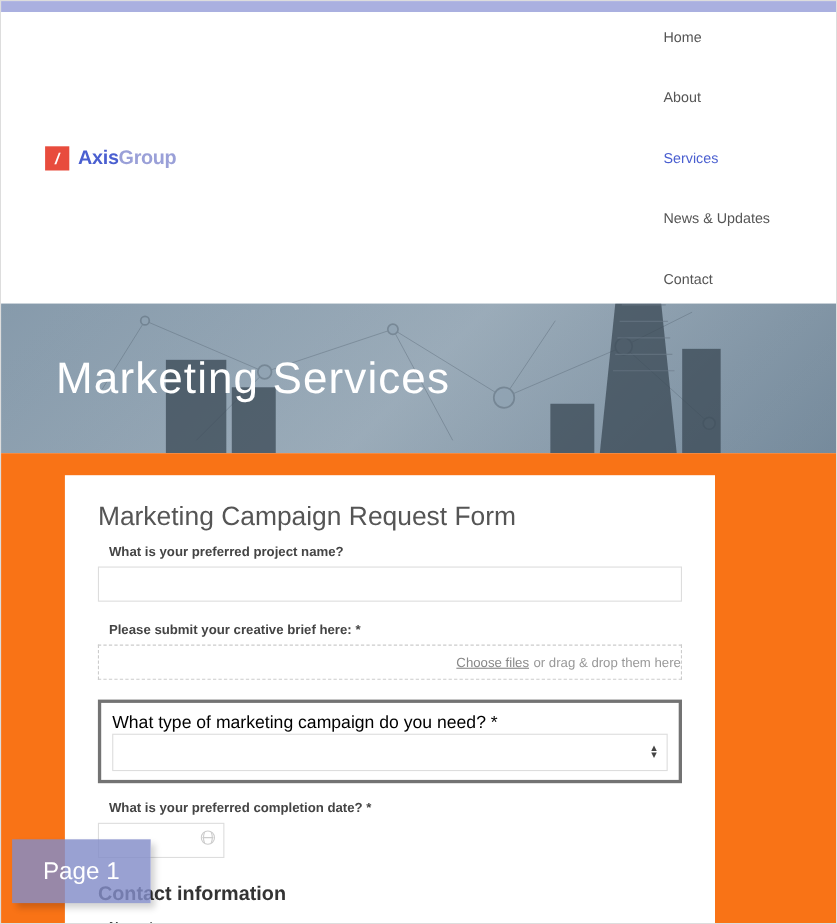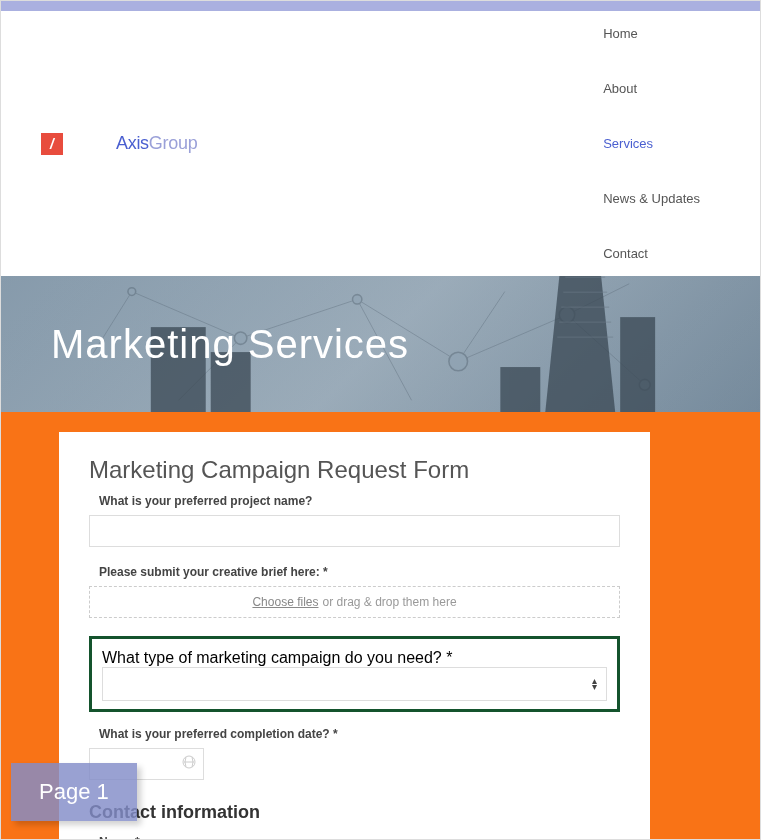--- a/index.html
+++ b/index.html
@@ -42,23 +42,22 @@
       display: flex;
       align-items: center;
       justify-content: center;
       font-style: italic;
       font-weight: 600;
       font-size: 14px;
     }
     .logo-text {
       font-size: 18px;
       color: #4a5fd0;
-      font-weight: 400;
+      font-weight: 700;
       letter-spacing: -0.3px;
-      margin-left: 45px;
     }
     .logo-text .light { color: #9aa0d8; }
     .nav-links {
       display: flex;
       gap: 40px;
       margin-left: auto;
       margin-right: 20px;
       font-size: 13px;
       flex-direction: column;
     }
@@ -139,28 +138,28 @@
       border: 1px solid #ddd;
       padding: 4px 8px;
       font-size: 13px;
       background: #fff;
     }
     .upload {
       border: 1px dashed #ccc;
       height: 32px;
       display: flex;
       align-items: center;
-      justify-content: center;
+      justify-content: flex-end;
       font-size: 12px;
       color: #999;
       gap: 4px;
     }
     .upload .choose { text-decoration: underline; color: #888; cursor: pointer; }
     .highlighted {
-      border: 3px solid #14532d;
+      border: 3px solid #737373;
       padding: 10px 10px 8px 10px;
       margin-bottom: 15px;
     }
     .highlighted label { margin-bottom: 9px; }
     .select-wrap {
       position: relative;
     }
     .select-wrap select {
       width: 100%;
       height: 34px;

